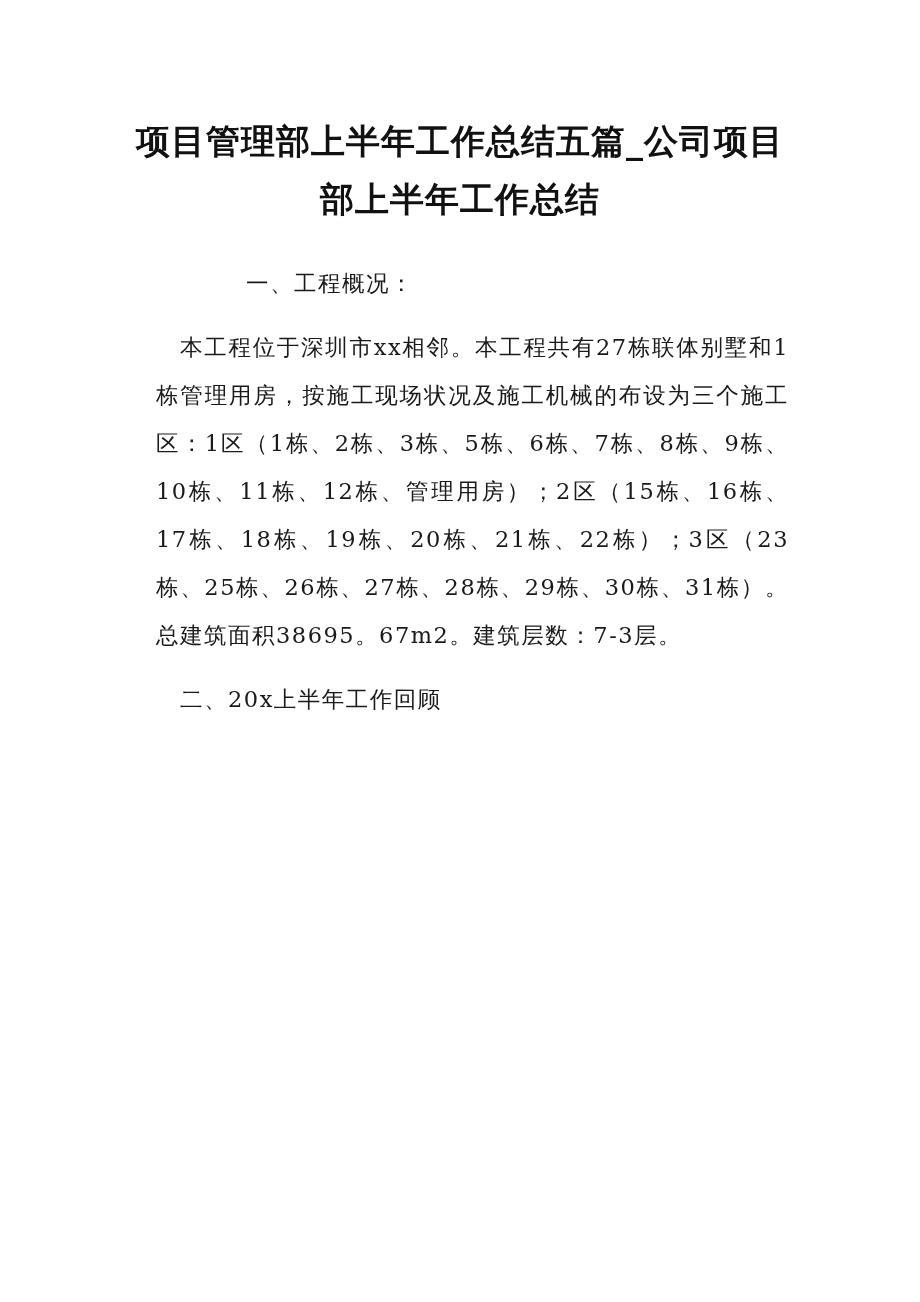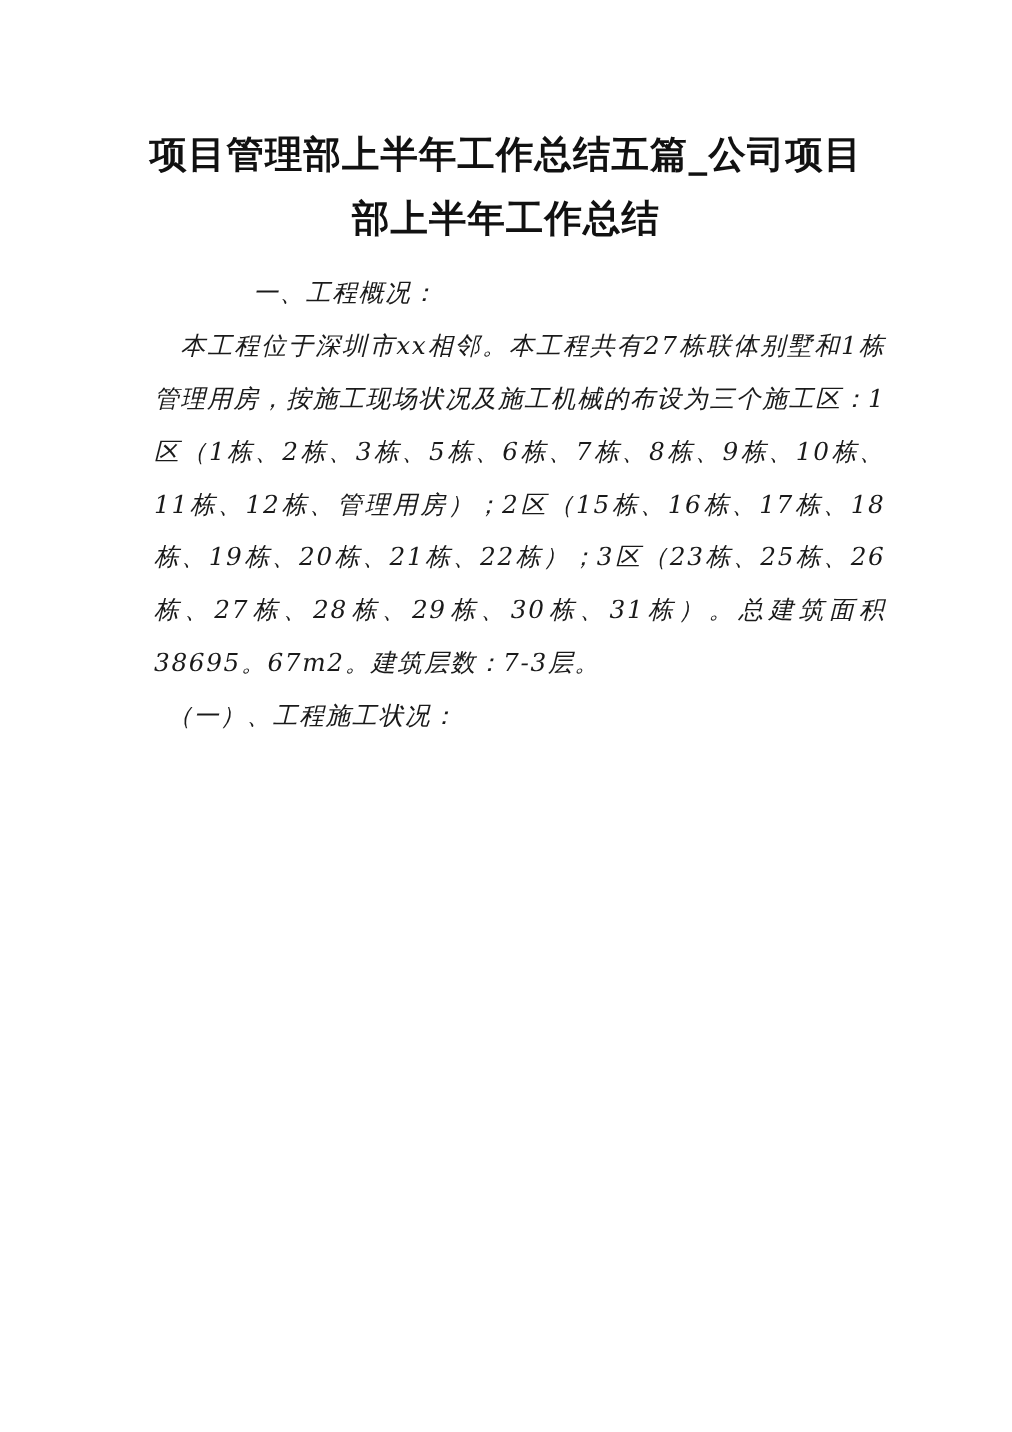--- a/index.html
+++ b/index.html
@@ -41,35 +41,34 @@
       left: 140px;
       top: 243px;
       width: 665px;
       font-family: "DejaVu Serif", "Liberation Serif", serif;
       font-size: 22.5px;
       line-height: 48px;
       color: #1a1a1a;
       letter-spacing: 1.5px;
     }
     .body-text p {
-      margin: 0;
+      margin: 16px;
       padding: 0;
       text-align: justify;
       text-align-last: left;
-      font-style: italic;
     }
     .indent-sm { text-indent: 24px; }
     .indent-lg { text-indent: 90px; }
     .indent-xs { text-indent: 12px; }
     .indent-md { text-indent: 22px; }
   </style>
 </head>
 <body>
 
 <div class="page">
   <h1 class="title">项目管理部上半年工作总结五篇_公司项目部上半年工作总结</h1>
 
   <div class="body-text">
     <p class="indent-lg">一、工程概况：</p>
     <p class="indent-sm">本工程位于深圳市xx相邻。本工程共有27栋联体别墅和1栋管理用房，按施工现场状况及施工机械的布设为三个施工区：1区（1栋、2栋、3栋、5栋、6栋、7栋、8栋、9栋、10栋、11栋、12栋、管理用房）；2区（15栋、16栋、17栋、18栋、19栋、20栋、21栋、22栋）；3区（23栋、25栋、26栋、27栋、28栋、29栋、30栋、31栋）。总建筑面积38695。67m2。建筑层数：7-3层。</p>
-    <p class="indent-xs">（一）、工程施工状况：</p>
+    <p class="indent-sm">二、20x上半年工作回顾</p>
   </div>
 </div>
 
 </body></html>

